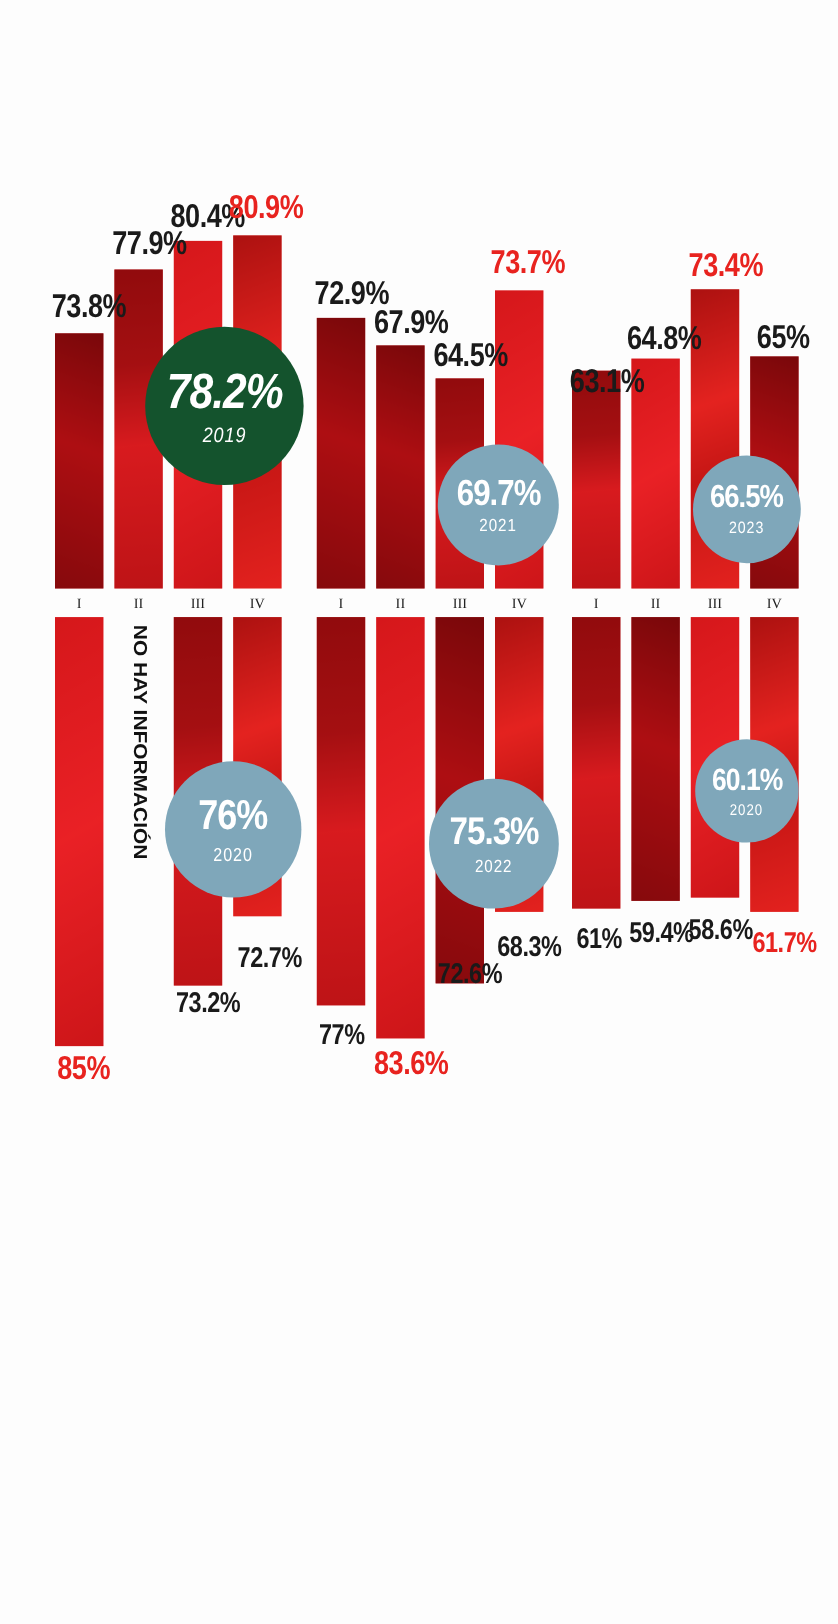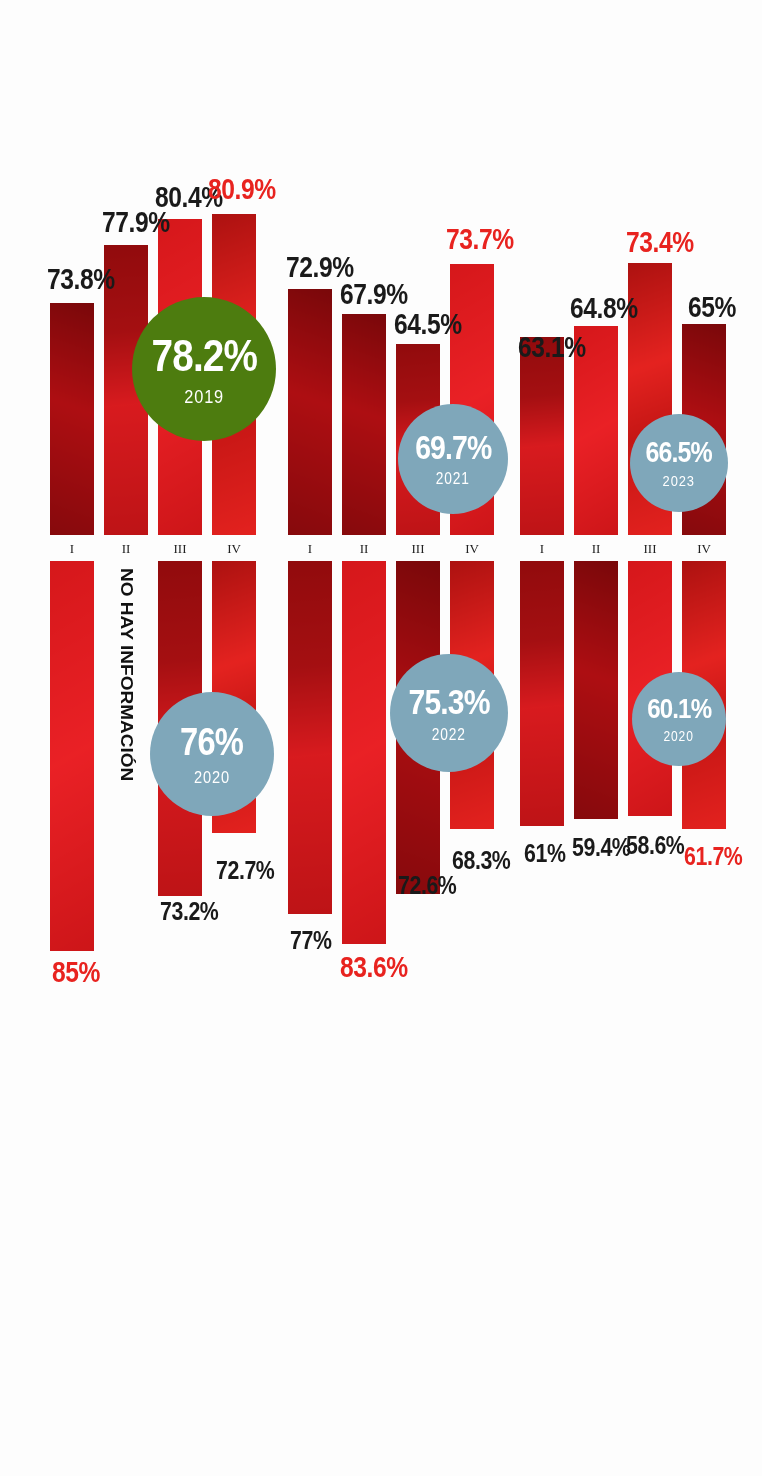--- a/index.html
+++ b/index.html
@@ -67,21 +67,21 @@
   .ybubble .pct{
     font-family:"Liberation Sans Narrow","Liberation Sans",sans-serif;
     font-weight:700;letter-spacing:-1px;
     transform:scaleX(.86);
   }
   .ybubble .yr{
     font-family:"Liberation Sans Narrow","Liberation Sans",sans-serif;
     font-weight:400;letter-spacing:1px;
     transform:scaleX(.86);
   }
-  .ybubble.blue{background:#4d7c0f;}
+  .ybubble.blue{background:#14532d;font-style:italic;}
   .ybubble.steel{background:#7fa7ba;}
 
   
   .nodata{
     position:absolute;
     font-family:"Liberation Sans Narrow","Liberation Sans",sans-serif;
     font-weight:700;
     font-size:19px;
     color:#111;
     white-space:nowrap;
@@ -181,21 +181,21 @@
     <div class="bar mixed" style="left:288px; top:561px; width:44px; height:353px;"></div>
     <div class="bar bright" style="left:342px; top:561px; width:44px; height:383px;"></div>
     <div class="bar dark" style="left:396px; top:561px; width:44px; height:333px;"></div>
     <div class="bar" style="left:450px; top:561px; width:44px; height:268px;"></div>
 
     <div class="vlabel med" style="left:290px; top:925px;">77%</div>
     <div class="vlabel big hl" style="left:340px; top:950px;">83.6%</div>
     <div class="vlabel med" style="left:398px; top:870px;">72.6%</div>
     <div class="vlabel med" style="left:452px; top:845px;">68.3%</div>
 
-    <div class="ybubble steel" style="left:390px; top:654px; width:118px; height:118px;">
+    <div class="ybubble steel" style="left:390px; top:708px; width:118px; height:118px;">
       <span class="pct" style="font-size:35px;">75.3%</span>
       <span class="yr" style="font-size:16px;margin-top:8px;">2022</span>
     </div>
   </div>
 
   <div>
     <div class="bar mixed" style="left:520px; top:561px; width:44px; height:265px;"></div>
     <div class="bar dark" style="left:574px; top:561px; width:44px; height:258px;"></div>
     <div class="bar bright" style="left:628px; top:561px; width:44px; height:255px;"></div>
     <div class="bar" style="left:682px; top:561px; width:44px; height:268px;"></div>

